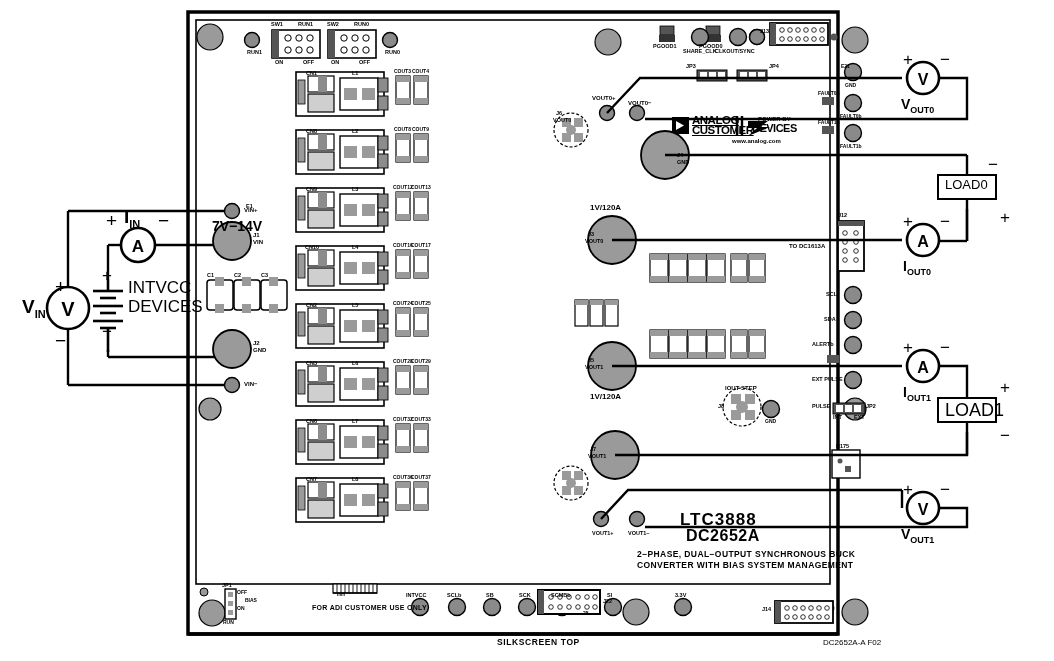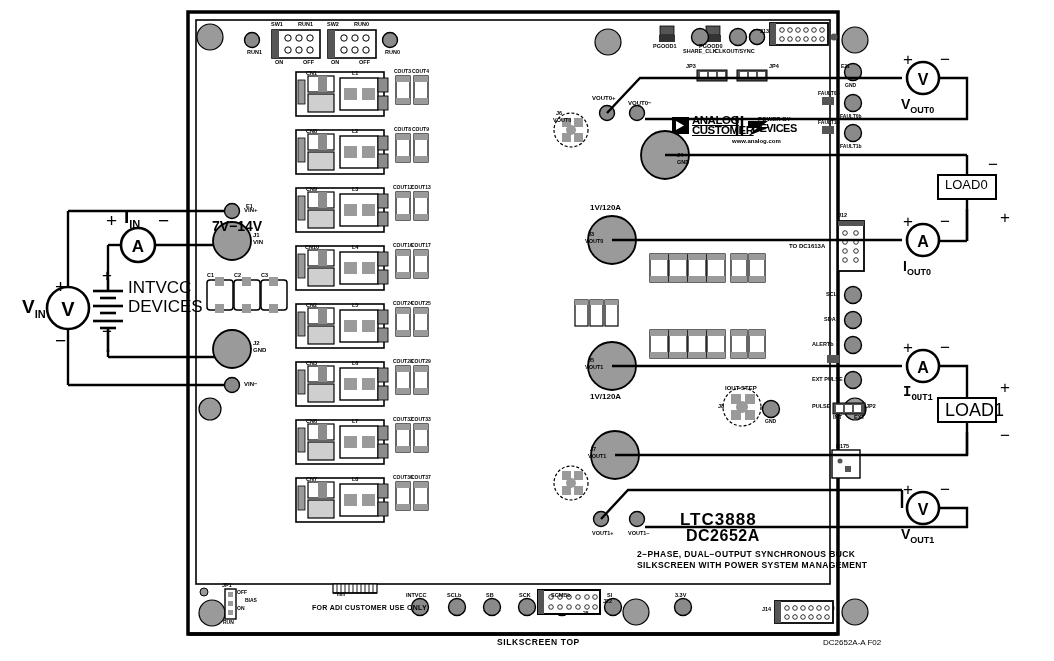--- a/index.html
+++ b/index.html
@@ -739,21 +739,21 @@
     <div style="position:absolute;left:833px;top:414px;font-size:5.5px;font-weight:bold;">INT</div>
     <div style="position:absolute;left:854px;top:414px;font-size:5.5px;font-weight:bold;">EXT</div>
     <div style="position:absolute;left:836px;top:443px;font-size:5.5px;font-weight:bold;">R175</div>
 
     <div style="position:absolute;left:592px;top:530px;font-size:5.5px;font-weight:bold;">VOUT1+</div>
     <div style="position:absolute;left:628px;top:530px;font-size:5.5px;font-weight:bold;">VOUT1−</div>
 
     <div style="position:absolute;left:680px;top:510px;font-size:17px;font-weight:bold;letter-spacing:1px;">LTC3888</div>
     <div style="position:absolute;left:686px;top:527px;font-size:16px;font-weight:bold;letter-spacing:0.5px;">DC2652A</div>
     <div style="position:absolute;left:637px;top:549px;font-size:8.5px;font-weight:bold;letter-spacing:0.4px;">2−PHASE, DUAL−OUTPUT SYNCHRONOUS BUCK</div>
-    <div style="position:absolute;left:637px;top:560px;font-size:8.5px;font-weight:bold;letter-spacing:0.4px;">SILKSCREEN WITH POWER SYSTEM MANAGEMENT</div>
+    <div style="position:absolute;left:637px;top:560px;font-size:8.5px;font-weight:bold;letter-spacing:0.4px;">CONVERTER WITH BIAS SYSTEM MANAGEMENT</div>
 
     <div style="position:absolute;left:222px;top:582px;font-size:5.5px;font-weight:bold;">JP1</div>
     <div style="position:absolute;left:237px;top:589px;font-size:5px;font-weight:bold;">OFF</div>
     <div style="position:absolute;left:237px;top:605px;font-size:5px;font-weight:bold;">ON</div>
     <div style="position:absolute;left:245px;top:597px;font-size:5px;font-weight:bold;">BIAS</div>
     <div style="position:absolute;left:223px;top:619px;font-size:5px;font-weight:bold;">RUN</div>
     <div style="position:absolute;left:337px;top:592px;font-size:4.5px;font-weight:bold;">mm</div>
 
     <div style="position:absolute;left:312px;top:604px;font-size:7px;font-weight:bold;letter-spacing:0.3px;">FOR ADI CUSTOMER USE ONLY</div>
 
@@ -779,21 +779,21 @@
     <div style="position:absolute;left:945px;top:177px;font-size:13px;">LOAD0</div>
 
     <div style="position:absolute;left:903px;top:212px;font-size:17px;">+</div>
     <div style="position:absolute;left:940px;top:212px;font-size:17px;">−</div>
     <div style="position:absolute;left:903px;top:258px;font-size:14px;font-weight:bold;">
       <span>I</span><sub style="font-size:9px;">OUT0</sub>
     </div>
 
     <div style="position:absolute;left:903px;top:338px;font-size:17px;">+</div>
     <div style="position:absolute;left:940px;top:338px;font-size:17px;">−</div>
-    <div style="position:absolute;left:903px;top:384px;font-size:14px;font-weight:bold;font-family:Liberation Mono, monospace;">
+    <div style="position:absolute;left:903px;top:384px;font-size:14px;font-weight:bold;">
       <span>I</span><sub style="font-size:9px;">OUT1</sub>
     </div>
 
     <div style="position:absolute;left:1000px;top:378px;font-size:17px;">+</div>
     <div style="position:absolute;left:1000px;top:426px;font-size:17px;">−</div>
     <div style="position:absolute;left:945px;top:400px;font-size:18px;">LOAD1</div>
 
     <div style="position:absolute;left:903px;top:480px;font-size:17px;">+</div>
     <div style="position:absolute;left:940px;top:480px;font-size:17px;">−</div>
     <div style="position:absolute;left:901px;top:526px;font-size:14px;font-weight:bold;">

